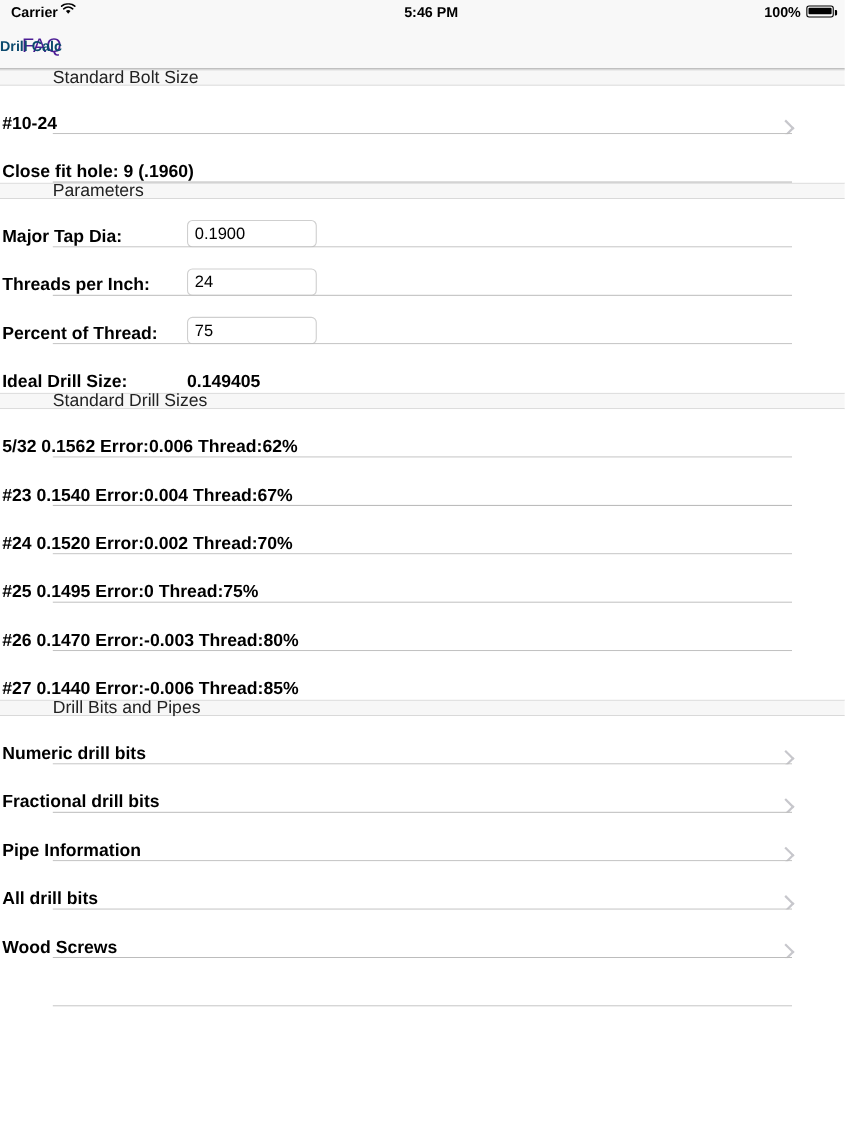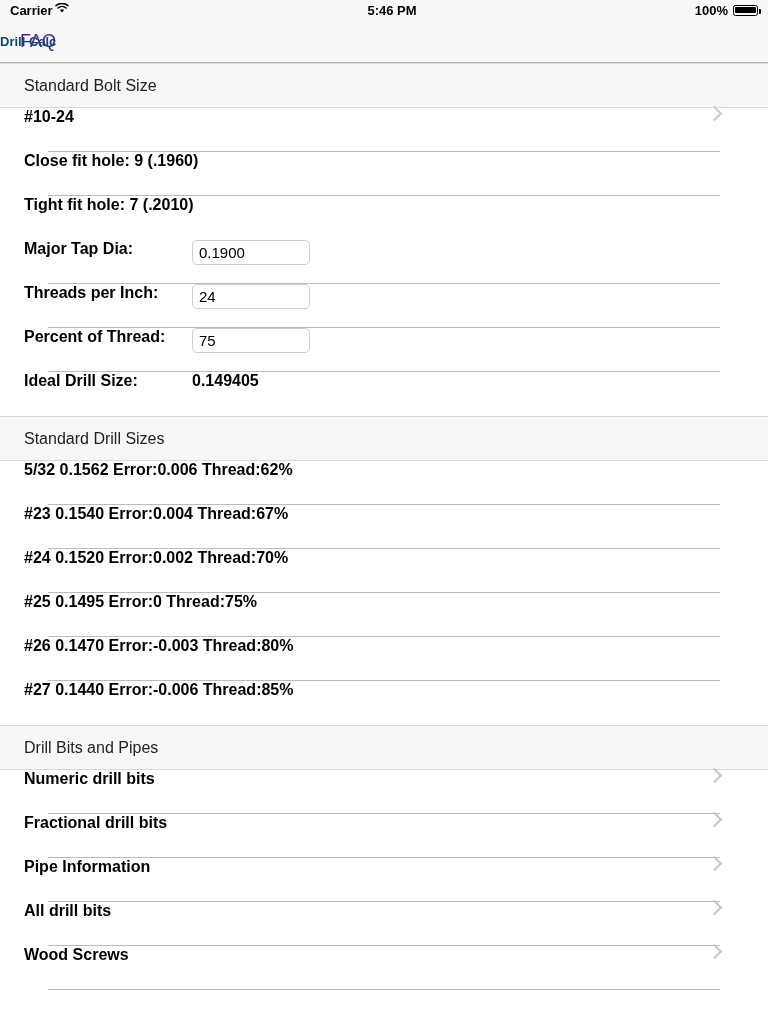--- a/index.html
+++ b/index.html
@@ -101,36 +101,36 @@
     color: #0c4a6e;
   }
 
   
   .table { width: 100%; }
 
   .section-header {
     background: #f7f7f7;
     border-top: 1px solid #d9d9d9;
     border-bottom: 1px solid #d9d9d9;
-    height: 45px;
-    display: flex;
-    align-items: center;
-    padding-left: 24px;
+    height: 15px;
+    display: flex;
+    align-items: center;
+    padding-left: 48px;
     box-sizing: border-box;
     font-size: 16px;
     color: #222222;
   }
 
   .row {
     position: relative;
     height: 44px;
     background: #ffffff;
     display: flex;
-    align-items: flex-start;
-    padding-left: 24px;
+    align-items: flex-end;
+    padding-left: 2px;
     box-sizing: border-box;
     font-size: 16px;
     font-weight: bold;
     color: #000;
   }
   .row.sep::after {
     content: "";
     position: absolute;
     left: 48px;
     right: 48px;
@@ -207,23 +207,21 @@
 
 <div class="table" id="table">
     <div class="section-header">Standard Bolt Size</div>
     <div class="row sep">
       <span>#10-24</span>
       <span class="chevron"></span>
     </div>
     <div class="row sep">
       <span>Close fit hole: 9 (.1960)</span>
     </div>
-    <div class="row">
-      <span>Tight fit hole: 7 (.2010)</span>
-    </div>
+    <div class="section-header">Parameters</div>
     <div class="row sep">
       <span class="param-label label-w1">Major Tap Dia:</span>
       <input type="text" class="param-input" value="0.1900" style="">
     </div>
     <div class="row sep">
       <span class="param-label label-w1">Threads per Inch:</span>
       <input type="text" class="param-input" value="24" style="">
     </div>
     <div class="row sep">
       <span class="param-label label-w1">Percent of Thread:</span>

